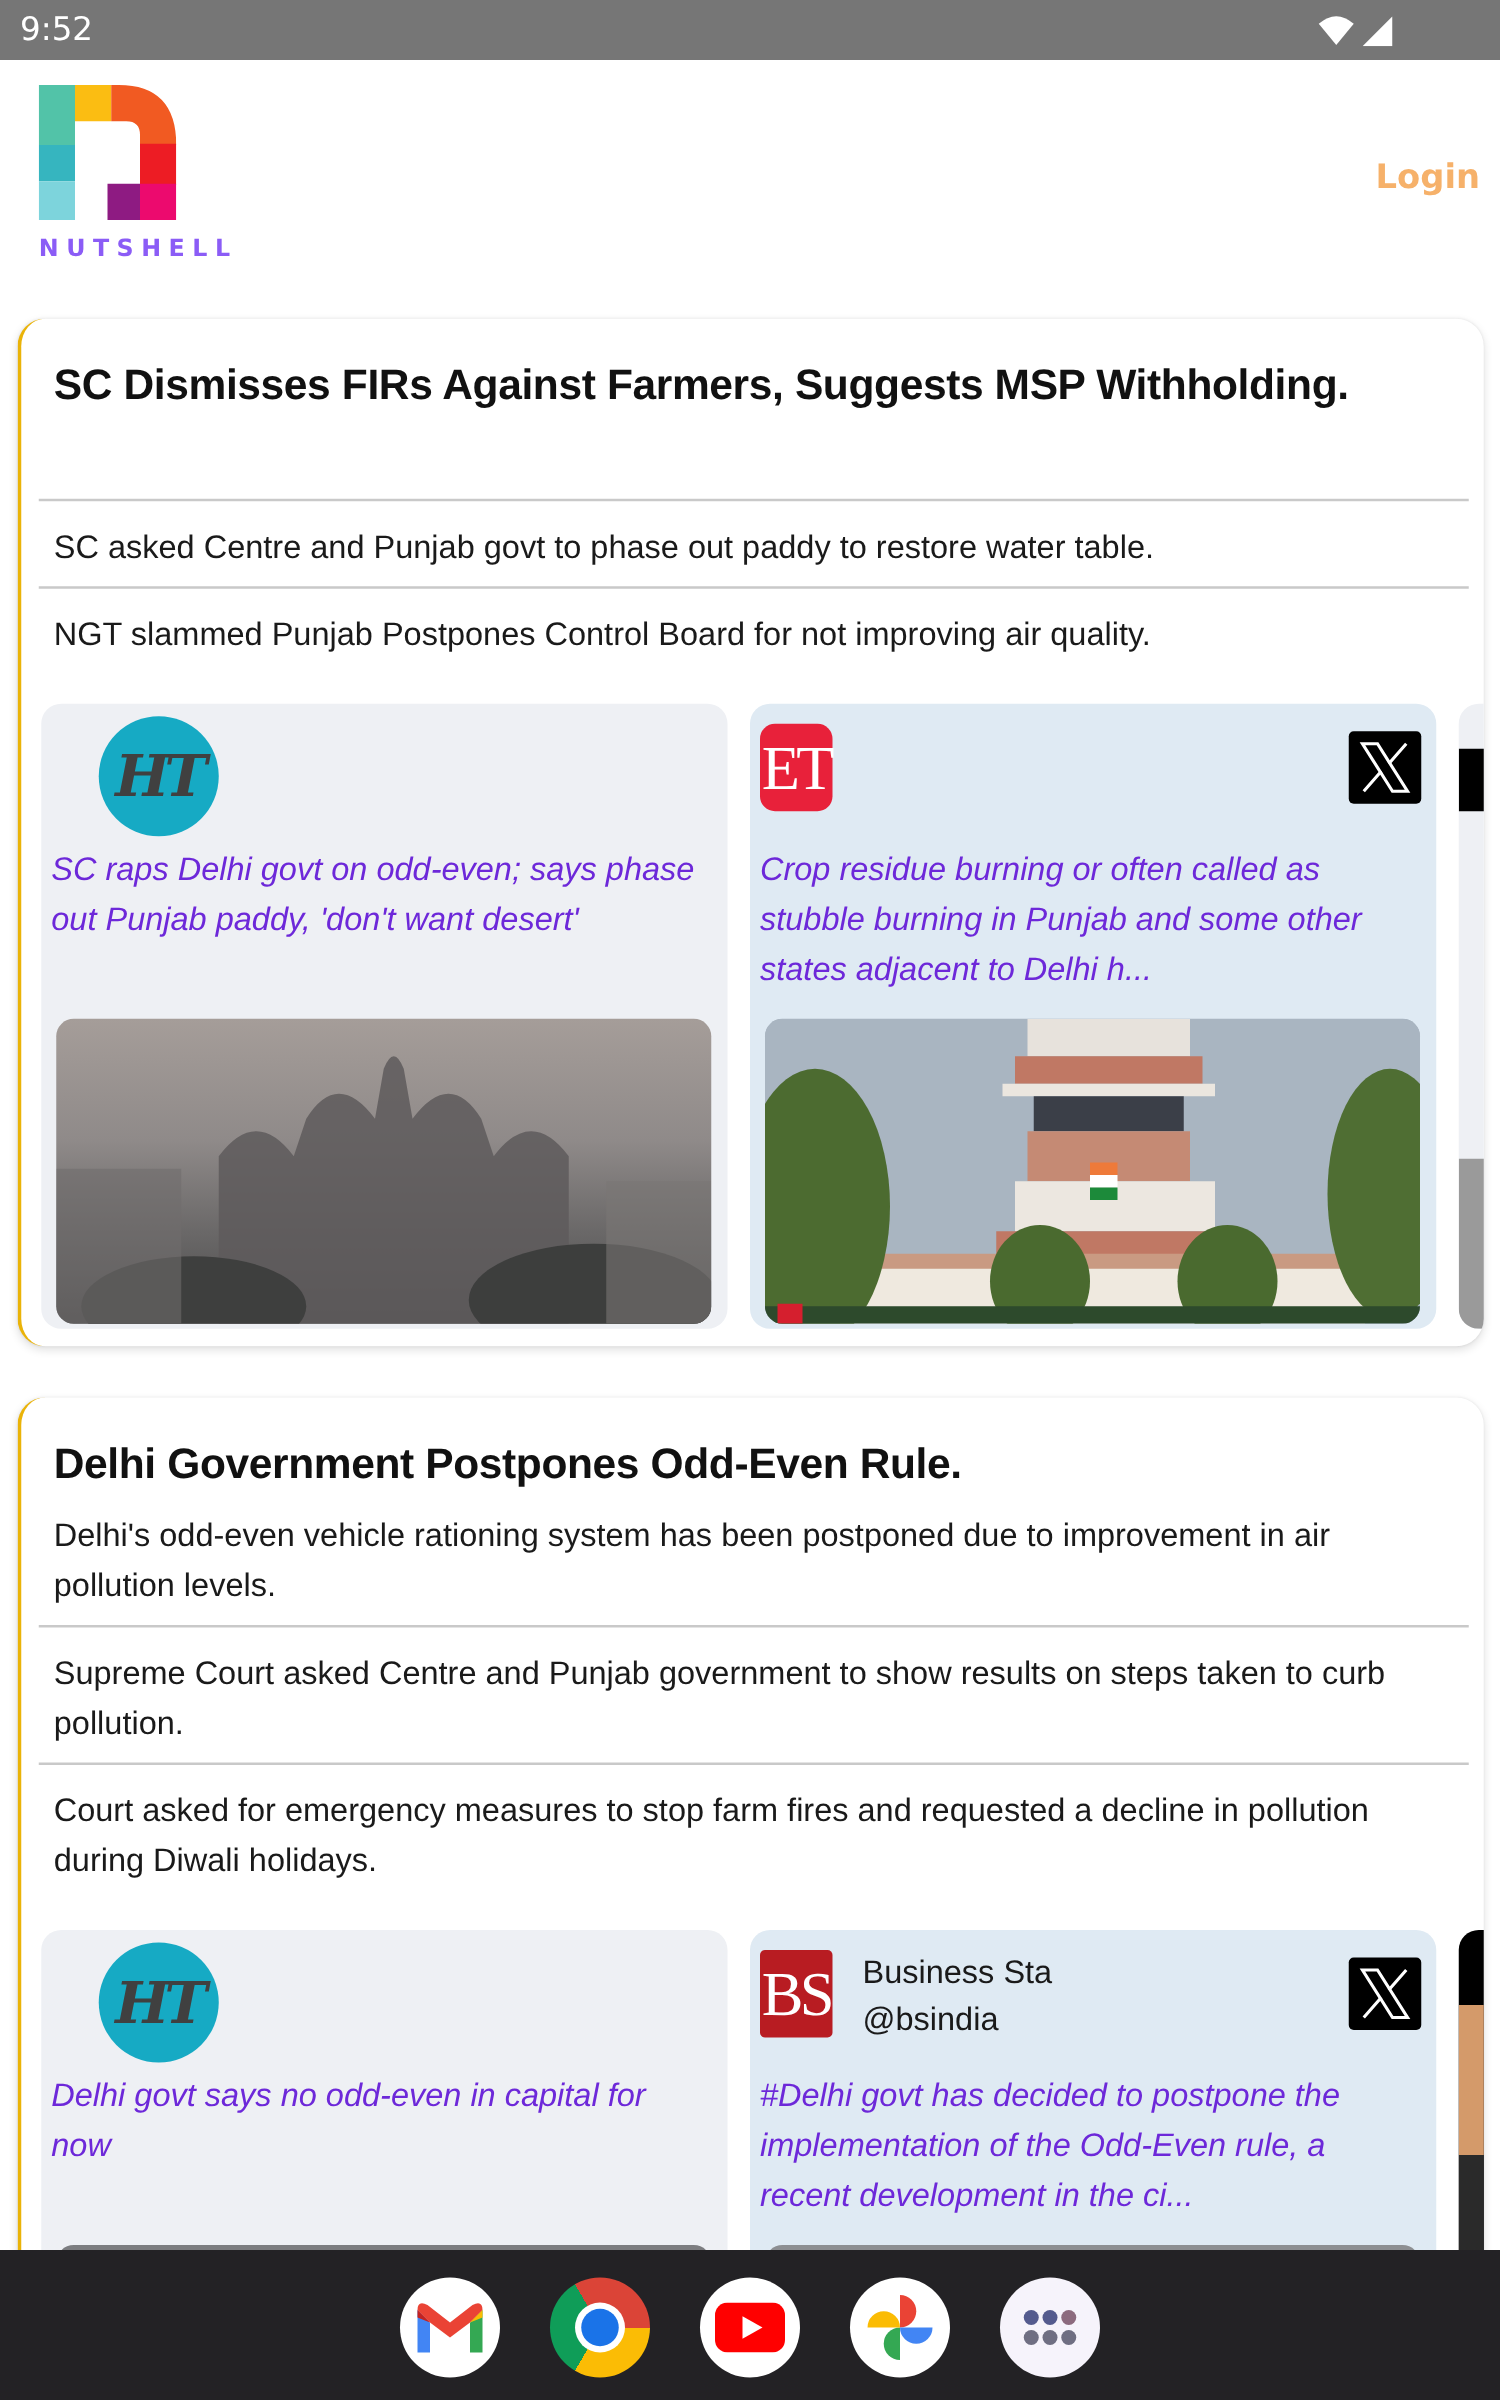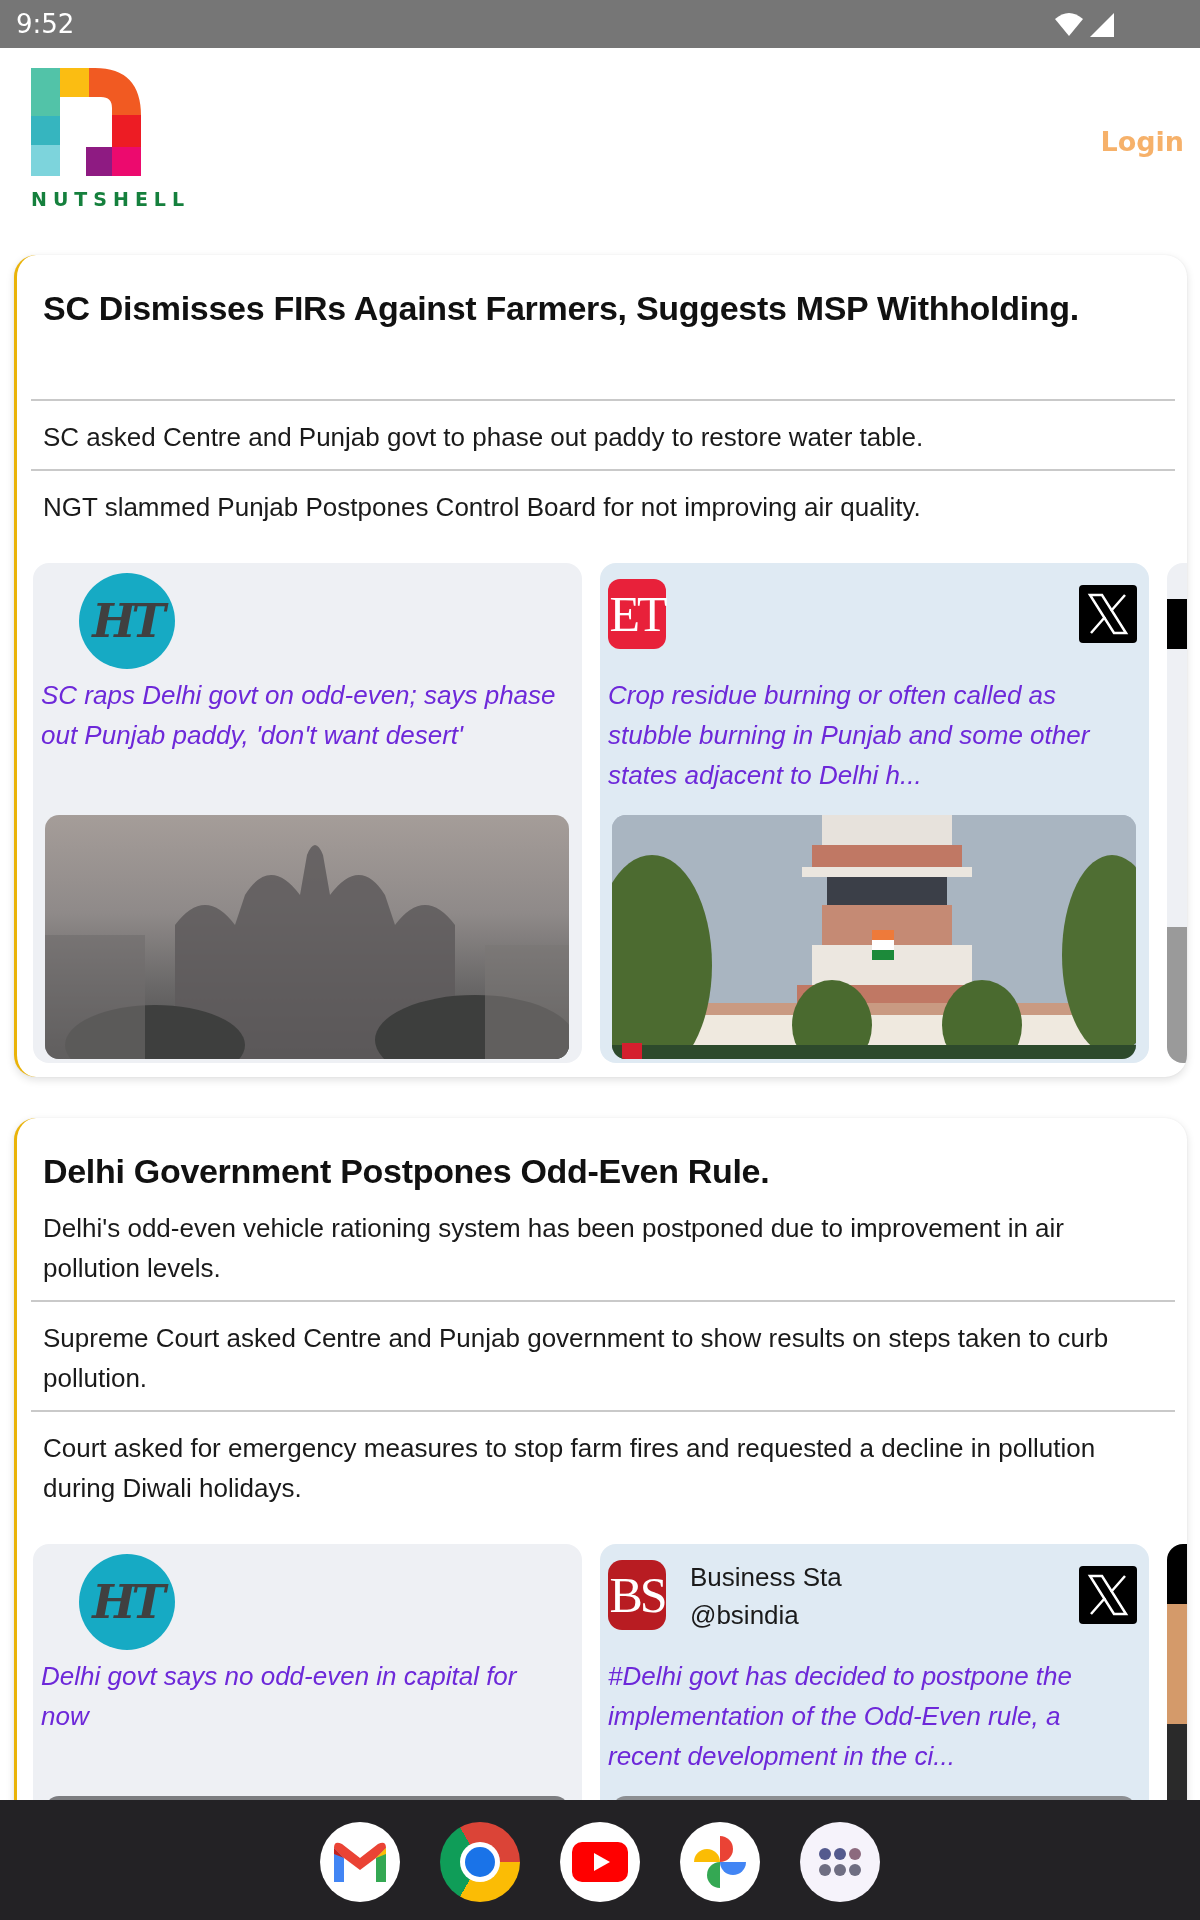--- a/index.html
+++ b/index.html
@@ -5,36 +5,36 @@
   * { box-sizing: border-box; margin: 0; padding: 0; }
   html, body { width: 1200px; height: 1920px; overflow: hidden; background: #ffffff; font-family: "Liberation Sans", sans-serif; }
   .statusbar { position: absolute; top: 0; left: 0; width: 1200px; height: 48px; background: #767676; color: #fff; }
   .statusbar .time { position: absolute; left: 16px; top: 9px; font-size: 26px; font-family: "DejaVu Sans", sans-serif; }
   .statusbar .icons { position: absolute; right: 86px; top: 11px; display: flex; gap: 6px; align-items: flex-end; }
   .wifi { width: 30px; height: 26px; }
   .signal { width: 24px; height: 24px; }
 
   .header { position: absolute; top: 48px; left: 0; width: 1200px; height: 200px; background: #fff; }
   .logo { position: absolute; left: 31px; top: 20px; width: 110px; height: 108px; }
-  .logo-text { position: absolute; left: 31px; top: 140px; font-size: 19px; font-weight: 900; letter-spacing: 6px; color: #15803d; font-family: "DejaVu Sans", sans-serif; }
+  .logo-text { position: absolute; left: 31px; top: 140px; font-size: 19px; font-weight: 900; letter-spacing: 6px; color: #8b5cf6; font-family: "DejaVu Sans", sans-serif; }
   .login { position: absolute; right: 16px; top: 78px; font-size: 27px; font-weight: 900; color: #f6b16a; font-family: "DejaVu Sans", sans-serif; cursor: pointer; }
 
   .story { position: absolute; left: 14px; width: 1173px; background: #fff; border-radius: 22px; border-left: 3px solid #eab308; box-shadow: 0 3px 8px rgba(0,0,0,0.12), 0 0 2px rgba(0,0,0,0.06); overflow: hidden; }
   .story-title { position: absolute; left: 26px; font-size: 34px; font-weight: 700; color: #111; letter-spacing: -0.3px; }
   .bullet { position: absolute; left: 26px; width: 1120px; font-size: 26px; color: #1a1a1a; line-height: 40px; }
   .divider { position: absolute; left: 14px; width: 1144px; height: 2px; background: #c9c9c9; }
 
   .carousel { position: absolute; left: 16px; height: 500px; width: 1160px; }
   .src-card { position: absolute; top: 0; width: 549px; height: 500px; border-radius: 16px; overflow: hidden; }
   .src-card.news { background: #eef0f4; }
   .src-card.tweet { background: #dfeaf3; }
   .src-card .ht-logo { position: absolute; left: 46px; top: 10px; width: 96px; height: 96px; border-radius: 50%; background: #16aac4; color: #404040; display: flex; align-items: center; justify-content: center; font-family: "DejaVu Serif", serif; font-weight: 700; font-style: italic; font-size: 46px; letter-spacing: -4px; }
   .src-card .pub-logo { position: absolute; left: 8px; top: 16px; width: 58px; height: 70px; border-radius: 12px; color: #fff; display: flex; align-items: center; justify-content: center; font-family: "Liberation Serif", serif; font-size: 50px; letter-spacing: -3px; }
   .pub-logo.et { background: #e8213a; }
-  .pub-logo.bs { background: #b81c22; border-radius: 14px; }
+  .pub-logo.bs { background: #b81c22; border-radius: 4px; }
   .pub-name { position: absolute; left: 90px; top: 14px; font-size: 26px; color: #1a1a1a; line-height: 38px; }
   .x-logo { position: absolute; right: 12px; top: 22px; width: 58px; height: 58px; background: #000; border-radius: 4px; display: flex; align-items: center; justify-content: center; }
   .card-text { position: absolute; left: 8px; width: 530px; font-size: 26px; color: #6d28d9; line-height: 40px; font-style: italic; }
   .card-img { position: absolute; left: 12px; width: 524px; height: 244px; border-radius: 14px; overflow: hidden; }
 
   .peek { position: absolute; top: 0; width: 30px; height: 500px; background: #eef0f4; border-radius: 16px 0 0 16px; overflow: hidden; }
 
   .navbar { position: absolute; left: 0; top: 1800px; width: 1200px; height: 120px; background: #232225; }
   .dock { position: absolute; top: 22px; left: 320px; display: flex; gap: 40px; }
   .dock-icon { width: 80px; height: 80px; border-radius: 50%; background: #fff; display: flex; align-items: center; justify-content: center; cursor: pointer; }

